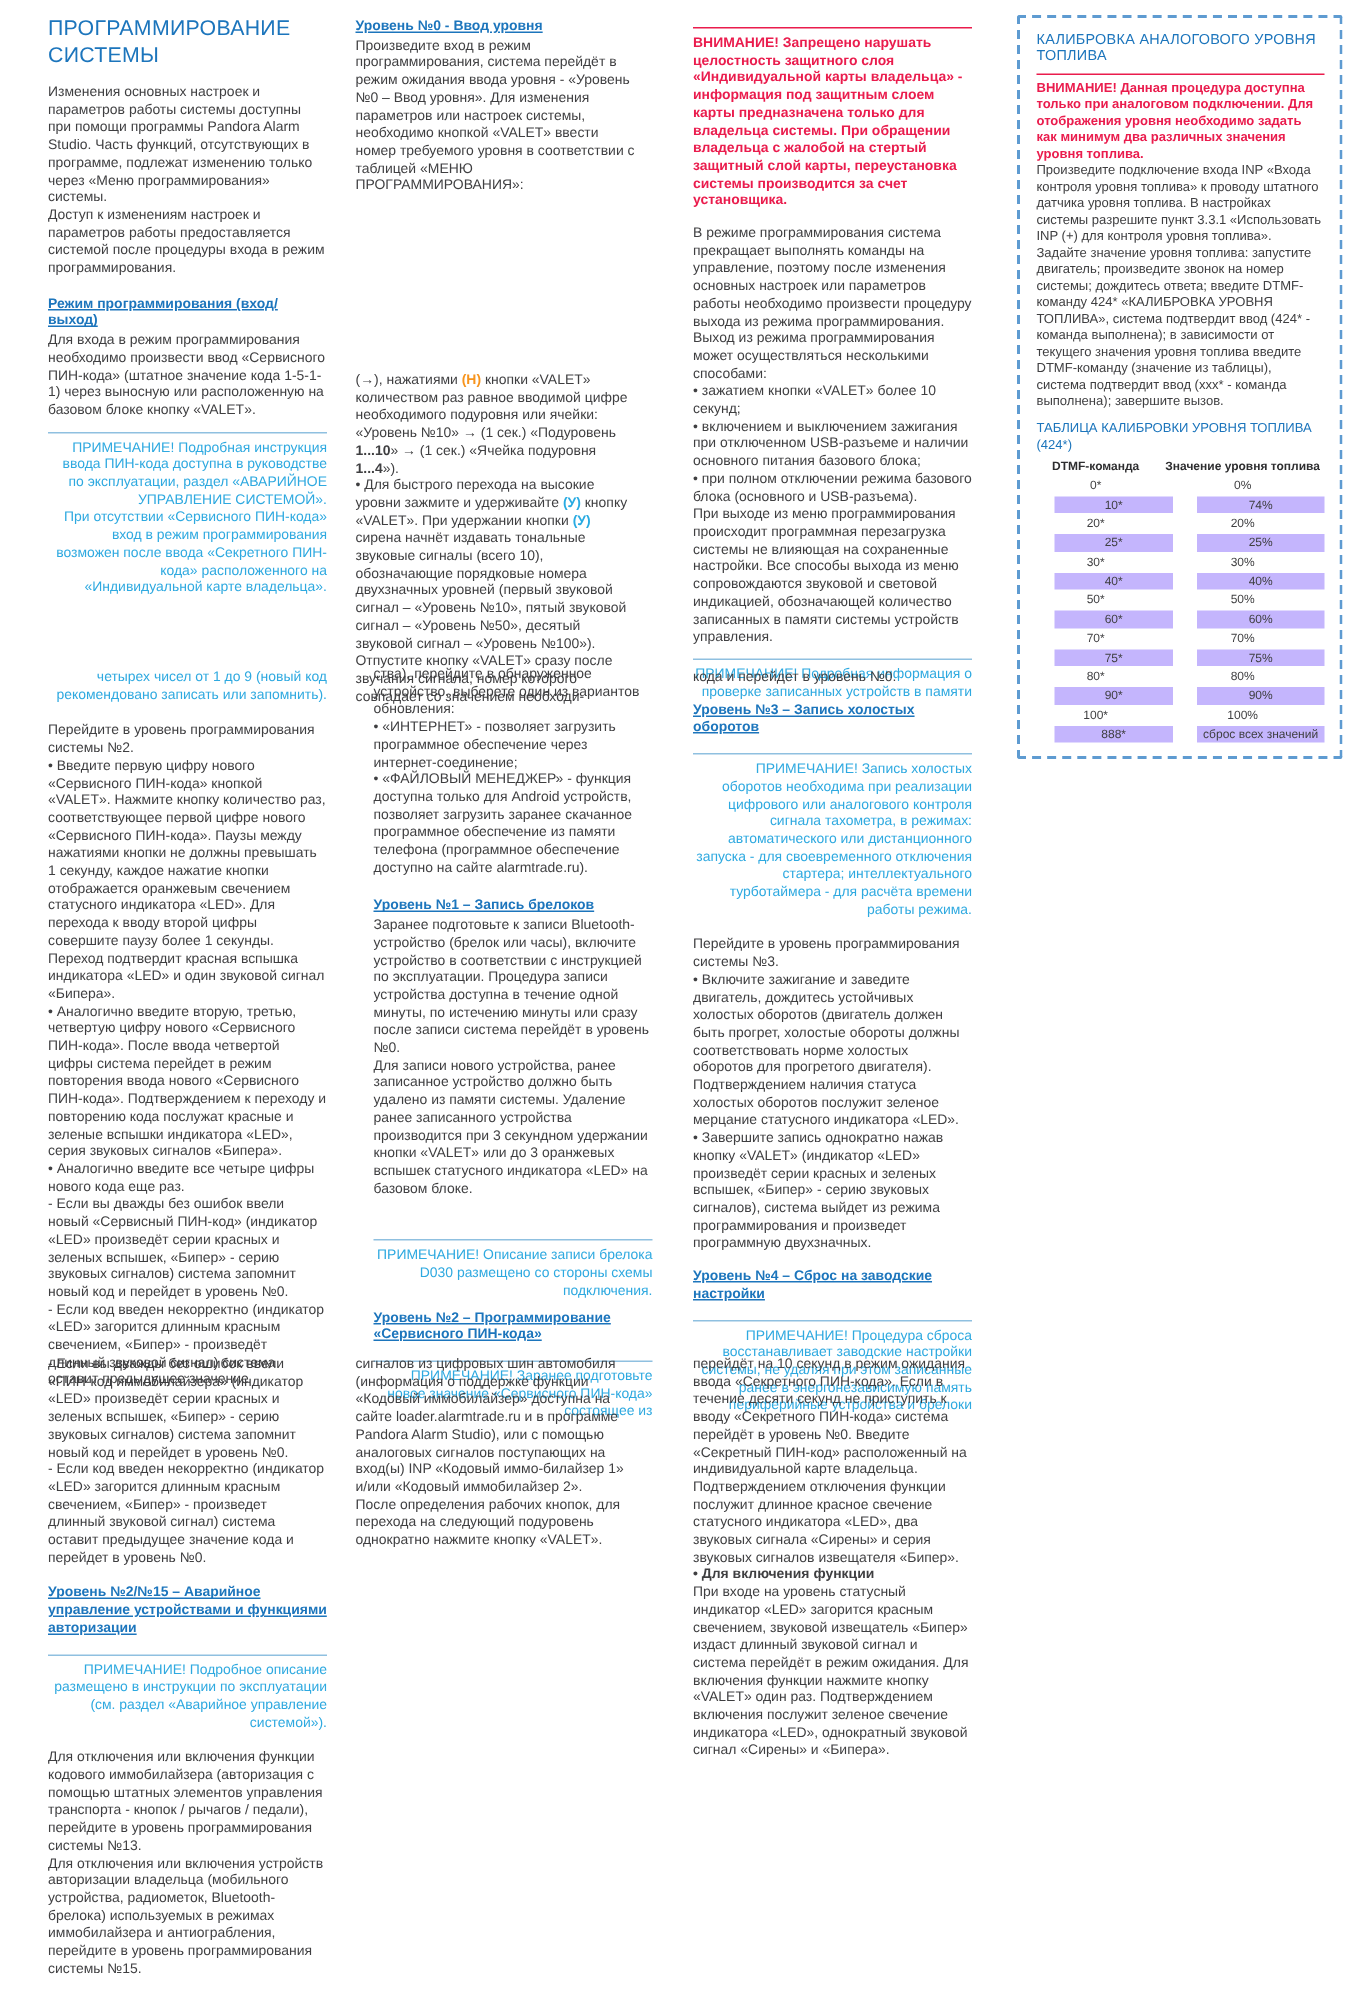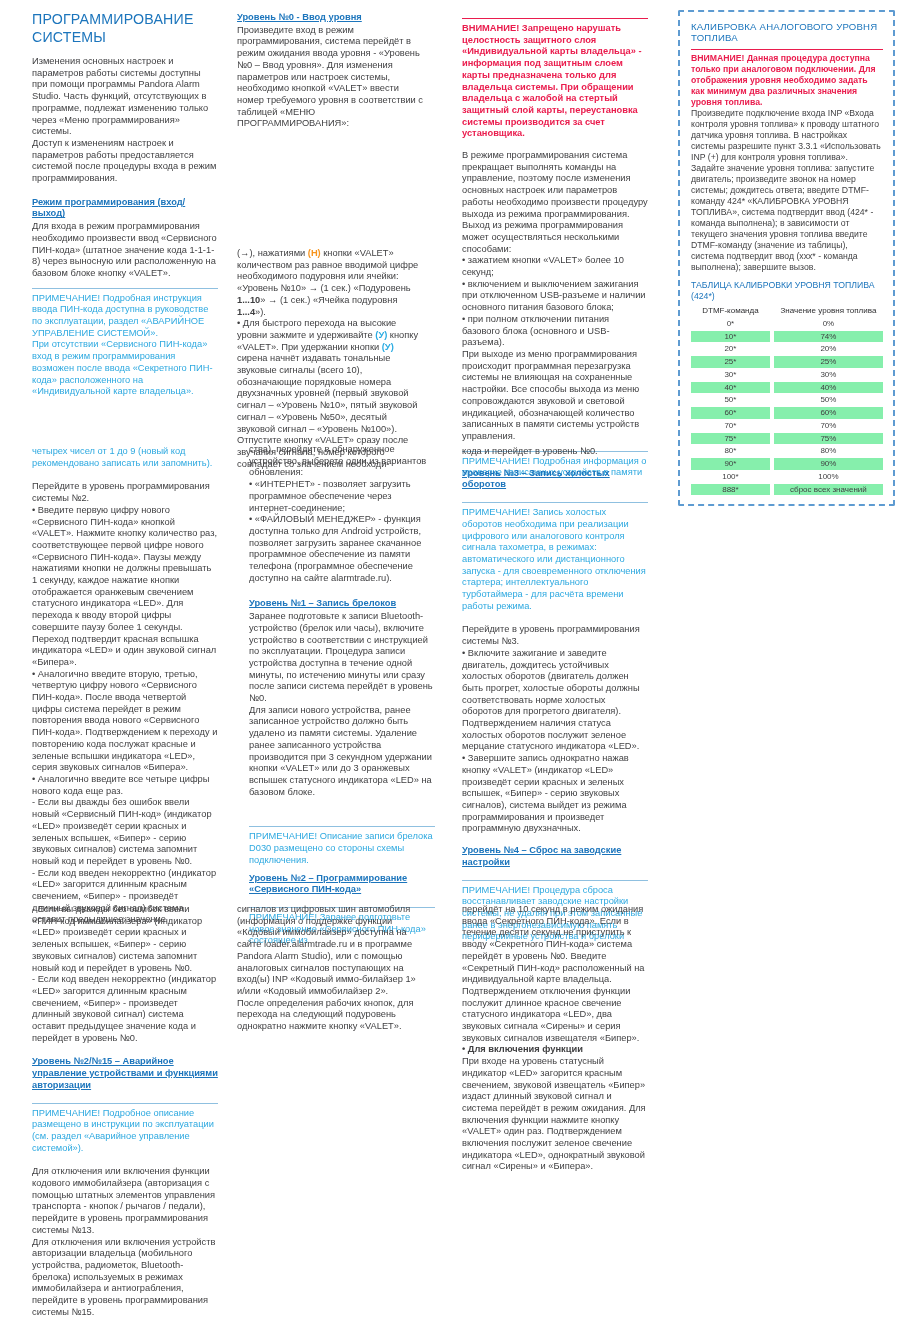--- a/index.html
+++ b/index.html
@@ -13,76 +13,76 @@
   #c2b2{left:237px;top:444px;margin-left:12px;}
   #c3b2{left:462px;top:446px;}
   #c1b3{left:32px;top:904px;}
   #c2b3{left:237px;top:904px;}
   #c3b3{left:462px;top:904px;}
 
   .blk{font-size:9.3px;line-height:11.7px;color:#3f3f41;text-align:left;}
   .h1{font-size:14.2px;line-height:18px;color:#1c75bc;letter-spacing:.2px;}
   .h2{font-weight:bold;color:#1c75bc;text-decoration:underline;margin:0 0 1px 0;}
   .pb{font-weight:bold;}
-  .note{color:#2ea9e0;}
+  .note{color:#2ea9e0;text-align:right;}
   .warn{color:#ea1c4d;font-weight:bold;}
   .rule{height:1px;margin:8px 0 4px 0;}
   .rule.blue{background:#8fc0e0;}
   .rule.red{background:#ea1c4d;}
   .col > .rule:first-child{margin-top:6px;}
   .or{color:#f7941d;font-weight:bold;}
   .cy{color:#29abe2;font-weight:bold;}
   .b{font-weight:bold;}
 
   #fuelbox{position:absolute;left:678px;top:10px;width:217px;min-height:408px;
            border:2px dashed #5e9bd1;border-radius:2px;padding:9px 10px 8px 11px;box-sizing:border-box;}
   #fuelbox .blk{font-size:8.7px;line-height:11px;}
   .boxtitle{color:#1c75bc;font-size:9.6px !important;letter-spacing:.2px;margin-bottom:6px;}
   #fuelbox .rule{margin:5px 0 3px 0;}
   .tabletitle{color:#1c75bc;margin:2px 0 3px 0;}
   .ftable{width:100%;font-size:8px;color:#3f3f41;}
   .frow{display:flex;gap:4px;margin-bottom:1px;}
   .fcell{padding:1px 2px;text-align:center;line-height:1.22;}
   .fcell.c0{width:39%;}
   .fcell.c1{flex:1;}
-  .frow.shade .fcell{background:#86efac;}
-  .frow.head .fcell{font-weight:normal;color:#2e2e30;}
+  .frow.shade .fcell{background:#c4b5fd;margin-left:12px;}
+  .frow.head .fcell{font-weight:bold;color:#2e2e30;}
 </style>
 </head>
 <body>
 
 <div id="page">
   <div class="col" id="c1b1">
       <div class="blk h1">ПРОГРАММИРОВАНИЕ СИСТЕМЫ</div>
       <div style="height: 10px;"></div>
       <div class="blk p">Изменения основных настроек и параметров работы системы доступны при помощи программы Pandora Alarm Studio. Часть функций, отсутствующих в программе, подлежат изменению только через «Меню программирования» системы.</div>
       <div class="blk p">Доступ к изменениям настроек и параметров работы предоставляется системой после процедуры входа в режим программирования.</div>
       <div style="height: 12px;"></div>
       <div class="blk h2">Режим программирования (вход/выход)</div>
-      <div class="blk p">Для входа в режим программирования необходимо произвести ввод «Сервисного ПИН-кода» (штатное значение кода 1-1-1-8) через выносную или расположенную на базовом блоке кнопку «VALET».</div>
+      <div class="blk p">Для входа в режим программирования необходимо произвести ввод «Сервисного ПИН-кода» (штатное значение кода 1-5-1-1) через выносную или расположенную на базовом блоке кнопку «VALET».</div>
       <div class="rule blue"></div>
       <div class="blk note">ПРИМЕЧАНИЕ! Подробная инструкция ввода ПИН-кода доступна в руководстве по эксплуатации, раздел «АВАРИЙНОЕ УПРАВЛЕНИЕ СИСТЕМОЙ».</div>
       <div class="blk note">При отсутствии «Сервисного ПИН-кода» вход в режим программирования возможен после ввода «Секретного ПИН-кода» расположенного на «Индивидуальной карте владельца».</div>
     </div>
   <div class="col" id="c2b1">
       <div class="blk h2">Уровень №0 - Ввод уровня</div>
       <div class="blk p">Произведите вход в режим программирования, система перейдёт в режим ожидания ввода уровня - «Уровень №0 – Ввод уровня». Для изменения параметров или настроек системы, необходимо кнопкой «VALET» ввести номер требуемого уровня в соответствии с таблицей «МЕНЮ ПРОГРАММИРОВАНИЯ»:</div>
       <div style="height: 118px;"></div>
       <div class="blk p"><span>(→), нажатиями </span><span class="or">(Н)</span><span> кнопки «VALET» количеством раз равное вводимой цифре необходимого подуровня или ячейки: «Уровень №10» → (1 сек.) «Подуровень </span><span class="b">1...10</span><span>» → (1 сек.) «Ячейка подуровня </span><span class="b">1...4</span><span>»).</span></div>
       <div class="blk p"><span>• Для быстрого перехода на высокие уровни зажмите и удерживайте </span><span class="cy">(У)</span><span> кнопку «VALET». При удержании кнопки </span><span class="cy">(У)</span><span> сирена начнёт издавать тональные звуковые сигналы (всего 10), обозначающие порядковые номера двухзначных уровней (первый звуковой сигнал – «Уровень №10», пятый звуковой сигнал – «Уровень №50», десятый звуковой сигнал – «Уровень №100»). Отпустите кнопку «VALET» сразу после звучания сигнала, номер которого совпадает со значением необходи-</span></div>
     </div>
   <div class="col" id="c3b1">
       <div class="rule red"></div>
       <div class="blk warn">ВНИМАНИЕ! Запрещено нарушать целостность защитного слоя «Индивидуальной карты владельца» - информация под защитным слоем карты предназначена только для владельца системы. При обращении владельца с жалобой на стертый защитный слой карты, переустановка системы производится за счет установщика.</div>
       <div style="height: 10px;"></div>
       <div class="blk p">В режиме программирования система прекращает выполнять команды на управление, поэтому после изменения основных настроек или параметров работы необходимо произвести процедуру выхода из режима программирования.</div>
       <div class="blk p">Выход из режима программирования может осуществляться несколькими способами:</div>
       <div class="blk p">• зажатием кнопки «VALET» более 10 секунд;</div>
       <div class="blk p">• включением и выключением зажигания при отключенном USB-разъеме и наличии основного питания базового блока;</div>
-      <div class="blk p">• при полном отключении питания базового блока (основного и USB-разъема).</div>
+      <div class="blk p">• при полном отключении режима базового блока (основного и USB-разъема).</div>
       <div class="blk p">При выходе из меню программирования происходит программная перезагрузка системы не влияющая на сохраненные настройки. Все способы выхода из меню сопровождаются звуковой и световой индикацией, обозначающей количество записанных в памяти системы устройств управления.</div>
       <div class="rule blue"></div>
       <div class="blk note">ПРИМЕЧАНИЕ! Подробная информация о проверке записанных устройств в памяти</div>
     </div>
 
   <div id="fuelbox">
     <div class="blk boxtitle">КАЛИБРОВКА АНАЛОГОВОГО УРОВНЯ ТОПЛИВА</div>
     <div>
         <div class="rule red"></div>
         <div class="blk warn">ВНИМАНИЕ! Данная процедура доступна только при аналоговом подключении. Для отображения уровня необходимо задать как минимум два различных значения уровня топлива.</div>

